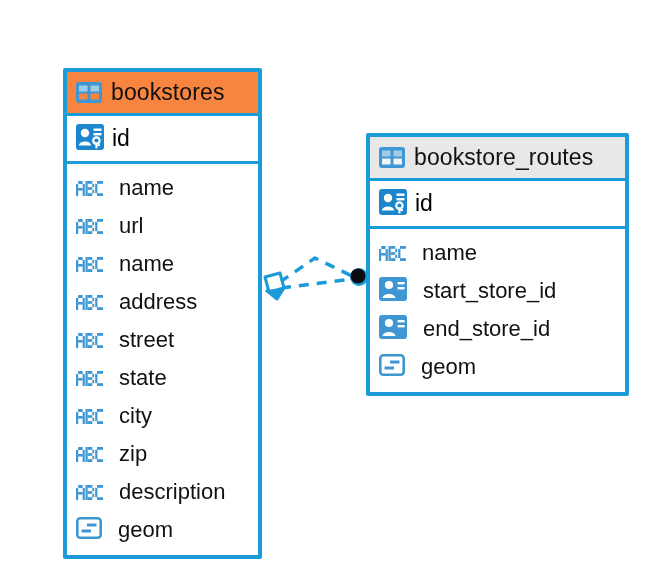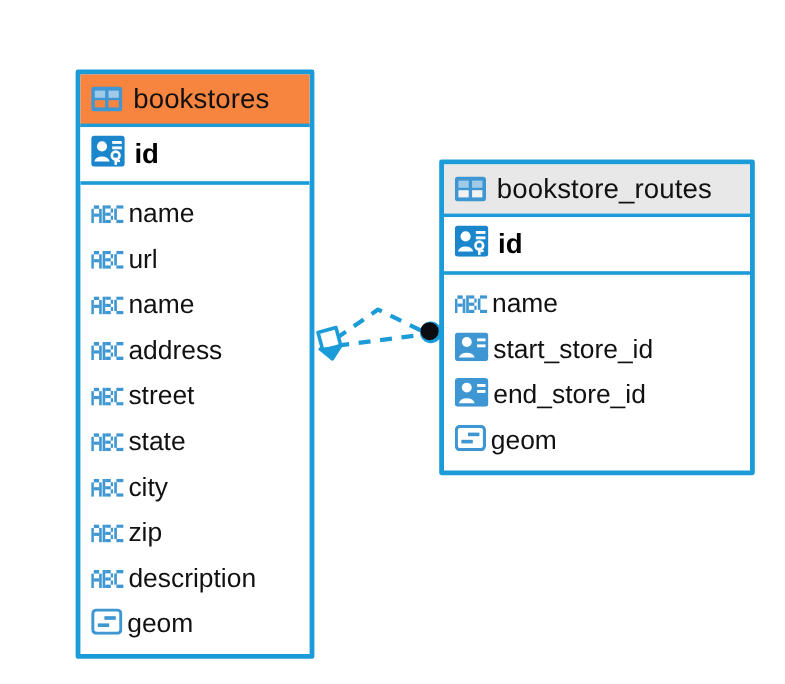--- a/index.html
+++ b/index.html
@@ -37,27 +37,27 @@
   .pk-row{
     box-sizing:border-box;
     display:flex;align-items:center;
     gap:8px;
     height:48px;
     padding:0 9px;
     border-bottom:3px solid #1B9BD8;
     background:#ffffff;
   }
   .pk-row .label{
-    font-size:23px;font-weight:bold;color:#000000;
+    font-size:23px;font-weight:normal;color:#000000;
   }
   .cols{padding:5px 0 6px 0;}
   .col-row{
     box-sizing:border-box;
     display:flex;align-items:center;
-    gap:4px;
+    gap:16px;
     height:38px;
     padding:0 9px;
   }
   .col-row .label{
     font-size:22px;color:#111111;white-space:nowrap;
   }
 
   
   .icon{flex:0 0 auto;display:block;}
 
@@ -91,21 +91,21 @@
       <path d="M 265 277 L 280 273 L 284 288 L 269 292 Z" fill="#ffffff" stroke="#1B9BD8" stroke-width="3" stroke-linejoin="round"></path>
       <path d="M 266 290 L 277 299 L 284 288" fill="#1B9BD8" stroke="#1B9BD8" stroke-width="3" stroke-linejoin="round"></path>
     </g>
 
     <g>
       <circle cx="359" cy="277" r="9" fill="#1B9BD8"></circle>
       <circle cx="358" cy="276" r="7.5" fill="#0B0B12"></circle>
     </g>
   </svg>
 
-  <div class="entity" id="entity-0" style="left:63px;top:58px;width:199px;">
+  <div class="entity" id="entity-0" style="left:63px;top:68px;width:199px;">
 
     <div class="entity-header" style="background:#F7853F;">
       <span class="icon tbl-ico">
         <svg width="26" height="21" viewBox="0 0 26 21">
           <rect x="0" y="0" width="26" height="21" rx="3" fill="#3E96D2"></rect>
           <rect x="3" y="3.5" width="8.6" height="6" fill="#9FCBE8"></rect>
           <rect x="14.4" y="3.5" width="8.6" height="6" fill="#9FCBE8"></rect>
           <rect x="3" y="11.5" width="8.6" height="6" fill="#F7853F"></rect>
           <rect x="14.4" y="11.5" width="8.6" height="6" fill="#F7853F"></rect>
         </svg>

